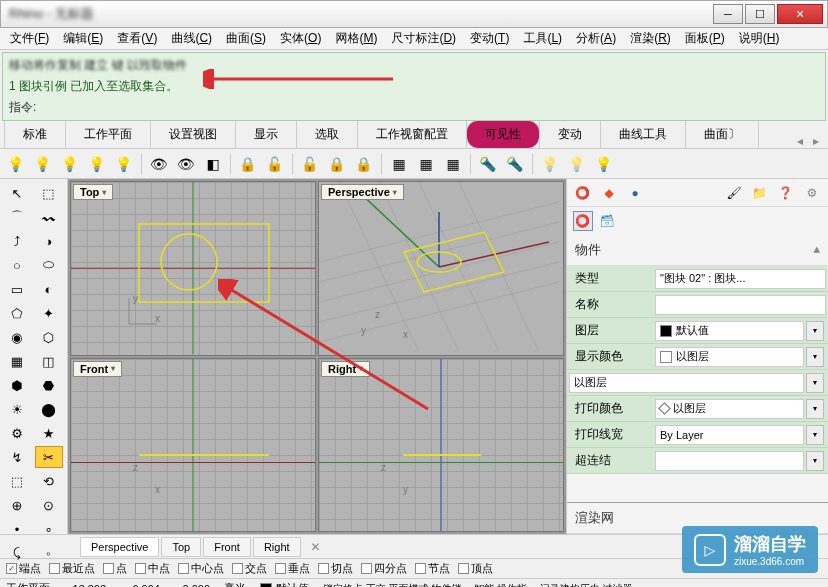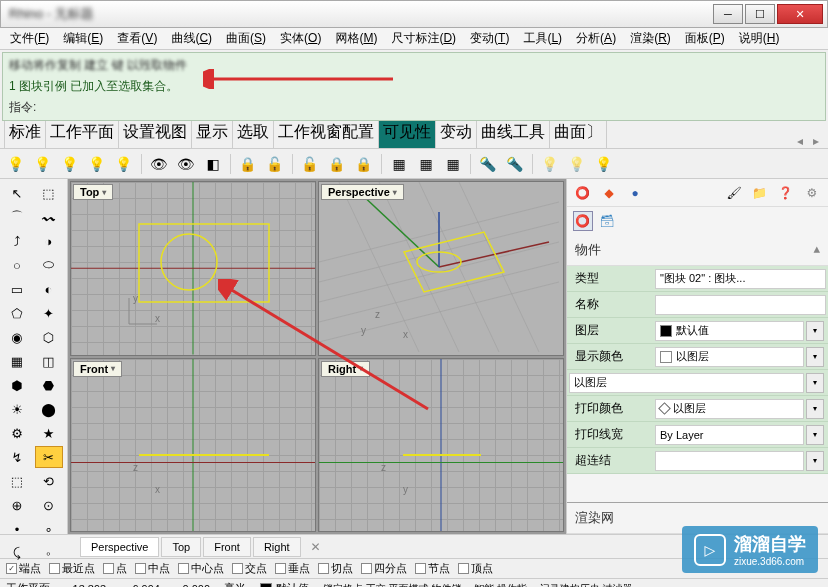--- a/index.html
+++ b/index.html
@@ -14,22 +14,22 @@
     .menubar { height: 22px; background: #f4f4f4; border-bottom: 1px solid #ccc; display: flex; align-items: flex-end; padding: 0 4px; gap: 2px; }
     .menu-item { padding: 2px 6px; cursor: pointer; }
     .menu-key { text-decoration: underline; }
     
     .cmd-area { background: #e4f2e4; border: 1px solid #b0c8b0; margin: 2px; padding: 2px 6px; position: relative; }
     .cmd-line { color: #333; padding: 2px 0; filter: blur(1.5px); }
     .cmd-msg { color: #1a5a1a; padding: 2px 0; }
     .cmd-prompt { color: #333; padding: 2px 0; }
     
     .tabbar { height: 26px; background: #f0f0f0; display: flex; align-items: flex-end; padding: 0 4px; gap: 0; border-bottom: 1px solid #ccc; }
-    .tab { padding: 5px 4px; background: #f0f0f0; border: 1px solid #ccc; border-bottom: none; margin-right: -1px; cursor: pointer; font-size: 16px; }
-    .tab.active { background: #0f766e; font-weight: normal; }
+    .tab { padding: 5px 18px; background: #f0f0f0; border: 1px solid #ccc; border-bottom: none; margin-right: -1px; cursor: pointer; font-size: 12px; }
+    .tab.active { background: #be185d; font-weight: normal; border-radius: 12px; }
     .tab-scroll { margin-left: auto; display: flex; }
     .tab-scroll span { width: 16px; text-align: center; cursor: pointer; color: #888; }
     
     .toolbar { height: 30px; background: #f0f0f0; border-bottom: 1px solid #ccc; display: flex; align-items: center; padding: 2px 4px; gap: 3px; }
     .tool-icon { width: 24px; height: 24px; display: flex; align-items: center; justify-content: center; cursor: pointer; border: 1px solid transparent; font-size: 14px; }
     .tool-sep { width: 1px; height: 20px; background: #ccc; margin: 0 2px; }
     
     .main-area { display: flex; height: 355px; }
     .left-tools { width: 68px; background: #f0f0f0; border-right: 1px solid #ccc; display: grid; grid-template-columns: 1fr 1fr; gap: 2px; padding: 3px; align-content: start; }
     .lt-icon { width: 28px; height: 22px; display: flex; align-items: center; justify-content: center; cursor: pointer; border: 1px solid transparent; font-size: 13px; }

